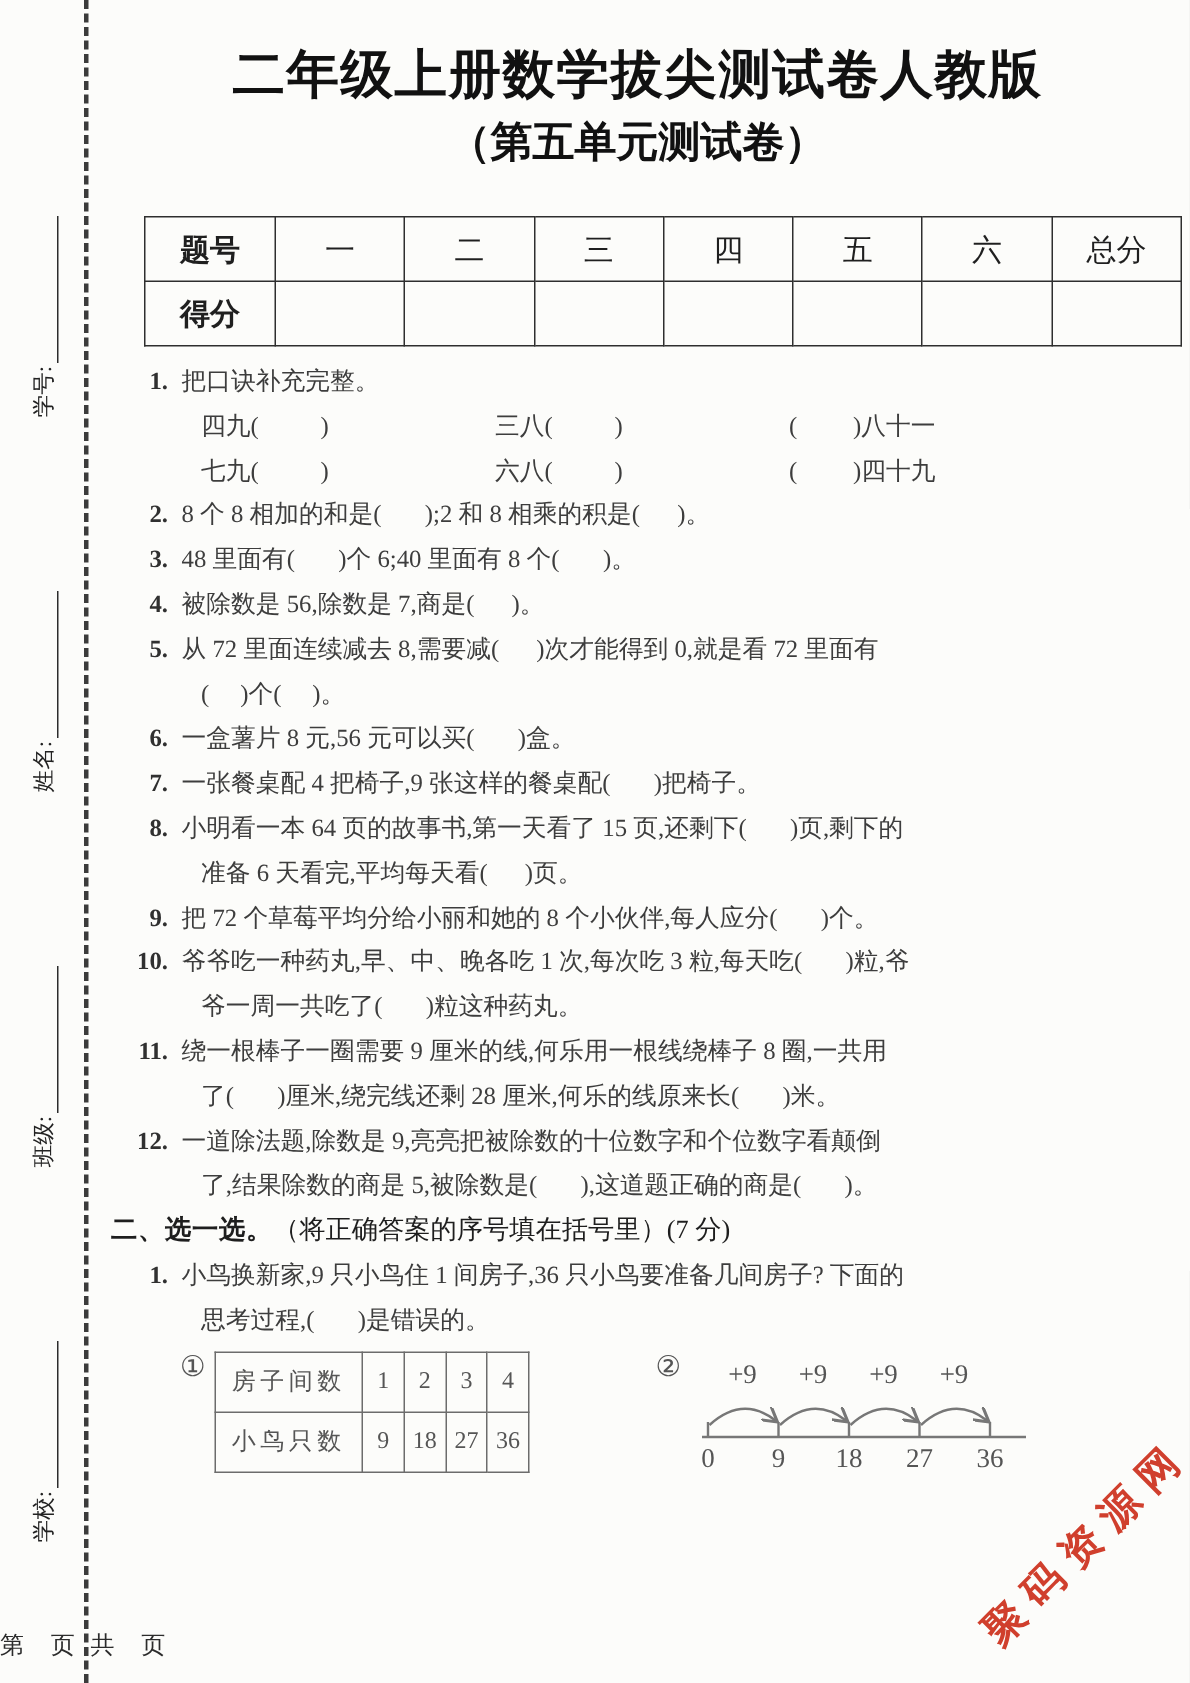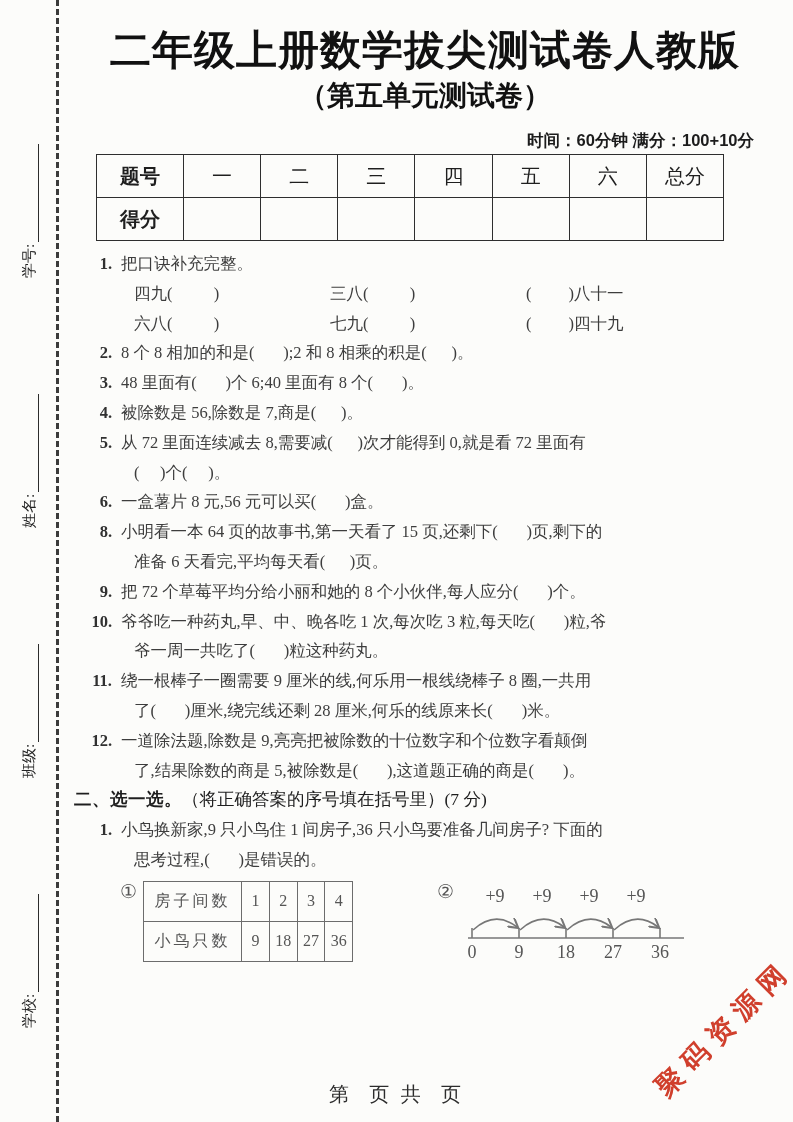--- a/index.html
+++ b/index.html
@@ -21,34 +21,34 @@
     position:absolute;left:14px;top:1086px;width:1000px;height:30px;
     transform:rotate(-90deg);transform-origin:0 0;
     display:flex;justify-content:space-around;align-items:center;
     font-size:15px;color:#222;
   }
   .sb-field{white-space:nowrap;display:inline-flex;align-items:flex-end;}
   .sb-line{display:inline-block;width:98px;border-bottom:1.6px solid #2c2c2c;height:14px;margin-left:2px;}
   
   .content{position:absolute;left:72px;top:0;width:706px;}
   .exam-title{
-    margin-top:26px;text-align:center;font-size:41px;font-weight:700;color:#111;
+    margin-top:26px;text-align:center;font-size:35px;font-weight:700;color:#111;
     font-family:"Liberation Sans","DejaVu Sans",sans-serif;letter-spacing:1px;line-height:48px;
   }
   .exam-subtitle{
     text-align:center;font-size:28px;font-weight:700;color:#111;
     font-family:Liberation Serif, serif;line-height:40px;margin-top:2px;
   }
   .exam-meta{
     text-align:right;padding-right:24px;font-size:16.5px;font-weight:700;color:#1c1c1c;
     font-family:"Liberation Sans","DejaVu Sans",sans-serif;margin-top:14px;line-height:20px;
   }
   
   table{border-collapse:collapse;}
-  .score-table{margin:4px 0 0 24px;width:628px;table-layout:fixed;}
+  .score-table{margin:28px 0 0 24px;width:692px;table-layout:fixed;}
   .score-table td{
     border:1.8px solid #2e2e2e;text-align:center;font-size:20px;color:#1f1f1f;
     height:42px;padding:0;
   }
   .score-table td.rowhead{font-weight:700;width:86px;}
   
   .qarea{margin-top:8px;}
   .line{height:29.8px;line-height:29.8px;white-space:pre-wrap;font-size:16.5px;color:#3d3d3d;}
   .line.h{font-size:17.5px;color:#1e1e1e;padding-left:2px;}
   .line.h b{font-weight:700;letter-spacing:0.5px;}
@@ -62,22 +62,22 @@
   .circled{font-size:19px;color:#555;margin-right:6px;line-height:22px;}
   .opt-table{width:210px;table-layout:fixed;}
   .opt-table td{
     border:1.6px solid #6c6c6c;text-align:center;color:#555;font-size:16px;height:39px;padding:0;
   }
   .opt-table td.lbl{width:97px;letter-spacing:3px;}
   .opt2{display:flex;align-items:flex-start;margin-left:84px;}
   .numline-svg{display:block;}
   
   .footer{
-    position:absolute;bottom:14px;left:0;right:0;text-align:center;
-    font-size:20px;color:#2c2c2c;letter-spacing:3px;white-space:pre-wrap;
+    position:absolute;bottom:14px;left:0;right:0;text-align:left;
+    font-size:16px;color:#2c2c2c;letter-spacing:3px;white-space:pre-wrap;
     font-family:"Liberation Sans","DejaVu Sans",sans-serif;
     margin-top:32px;
   }
   .watermark{
     position:absolute;left:626px;top:1010px;width:196px;text-align:center;
     transform:rotate(-45deg);font-size:27px;font-weight:700;letter-spacing:9px;
     opacity:0.95;white-space:nowrap;
     font-family:"Liberation Sans","DejaVu Sans",sans-serif;
   }
 </style>
@@ -103,21 +103,20 @@
     <span class="sb-field">
         <span>学号:</span>
         <span class="sb-line"></span>
       </span>
   </div>
 
   <div class="content">
 
     <div class="exam-title">二年级上册数学拔尖测试卷人教版</div>
     <div class="exam-subtitle">（第五单元测试卷）</div>
-    <div class="exam-meta">时间：60分钟  满分：100+10分</div>
 
     <table class="score-table">
       <tbody>
           <tr>
         <td class="rowhead">题号</td>
         <td>一</td>
         <td>二</td>
         <td>三</td>
         <td>四</td>
         <td>五</td>
@@ -135,28 +134,29 @@
         <td></td>
       </tr>
     </tbody>
       </table>
 
     <div class="qarea">
 
 
       <div class="line q"><span class="qn">1.</span><span>把口诀补充完整。</span></div>
       <div class="line r3"><span class="r3i">四九(          )</span><span class="r3i">三八(          )</span><span class="r3i">(         )八十一</span></div>
-      <div class="line r3"><span class="r3i">六八(          )</span><span class="r3i">七九(          )</span><span class="r3i">(         )四十九</span></div>
+      <div class="line r3"><span class="r3i">七九(          )</span><span class="r3i">六八(          )</span><span class="r3i">(         )四十九</span></div>
 
       <div class="line q"><span class="qn">2.</span><span>8 个 8 相加的和是(       );2 和 8 相乘的积是(      )。</span></div>
       <div class="line q"><span class="qn">3.</span><span>48 里面有(       )个 6;40 里面有 8 个(       )。</span></div>
       <div class="line q"><span class="qn">4.</span><span>被除数是 56,除数是 7,商是(      )。</span></div>
       <div class="line q"><span class="qn">5.</span><span>从 72 里面连续减去 8,需要减(      )次才能得到 0,就是看 72 里面有</span></div>
       <div class="line c"><span>(     )个(     )。</span></div>
       <div class="line q"><span class="qn">6.</span><span>一盒薯片 8 元,56 元可以买(       )盒。</span></div>
+      <div class="line q"><span class="qn">7.</span><span>一张餐桌配 4 把椅子,9 张这样的餐桌配(       )把椅子。</span></div>
       <div class="line q"><span class="qn">8.</span><span>小明看一本 64 页的故事书,第一天看了 15 页,还剩下(       )页,剩下的</span></div>
       <div class="line c"><span>准备 6 天看完,平均每天看(      )页。</span></div>
       <div class="line q"><span class="qn">9.</span><span>把 72 个草莓平均分给小丽和她的 8 个小伙伴,每人应分(       )个。</span></div>
       <div class="line q"><span class="qn">10.</span><span>爷爷吃一种药丸,早、中、晚各吃 1 次,每次吃 3 粒,每天吃(       )粒,爷</span></div>
       <div class="line c"><span>爷一周一共吃了(       )粒这种药丸。</span></div>
       <div class="line q"><span class="qn">11.</span><span>绕一根棒子一圈需要 9 厘米的线,何乐用一根线绕棒子 8 圈,一共用</span></div>
       <div class="line c"><span>了(       )厘米,绕完线还剩 28 厘米,何乐的线原来长(       )米。</span></div>
       <div class="line q"><span class="qn">12.</span><span>一道除法题,除数是 9,亮亮把被除数的十位数字和个位数字看颠倒</span></div>
       <div class="line c"><span>了,结果除数的商是 5,被除数是(       ),这道题正确的商是(       )。</span></div>
 

